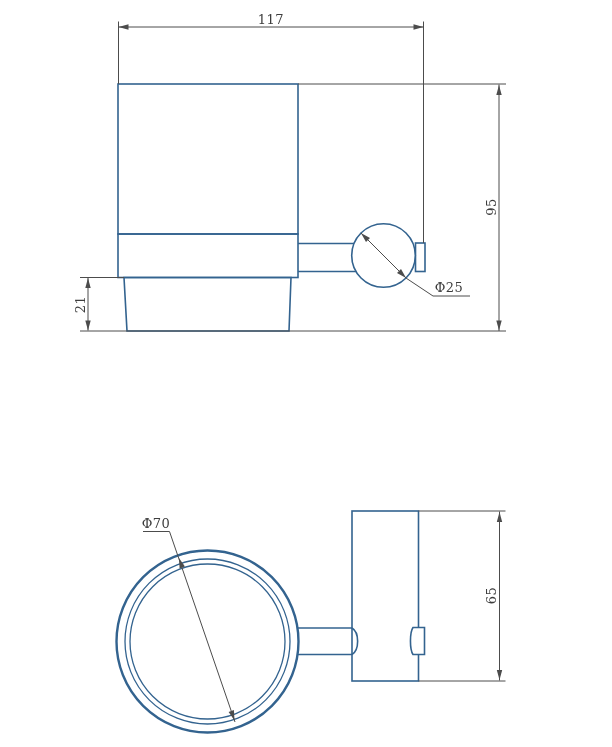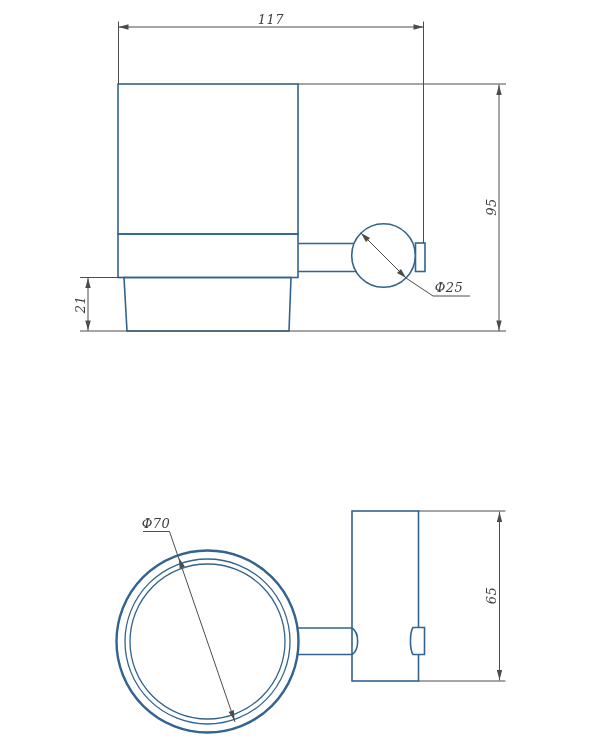--- a/index.html
+++ b/index.html
@@ -2,21 +2,20 @@
 <html style="--geo: #33638f; --dim: #4c4c4c; --txt: #3d3d3d; --bg: #ffffff;"><head>
 <meta charset="utf-8">
 <style>
   html,body{margin:0;padding:0;background:#fff;}
   .canvas{
     position:relative;
     width:612px;height:747px;
     background:var(--bg,#fff);
     font-family:"DejaVu Serif", serif;
     overflow:hidden;
-    font-style:italic;
   }
   svg{display:block;}
   .geo{stroke:var(--geo,#33638f);fill:none;stroke-width:1.6;stroke-linecap:butt;}
   .geo-thick{stroke:var(--geo,#33638f);fill:none;stroke-width:2.4;}
   .geo-thin{stroke:var(--geo,#33638f);fill:none;stroke-width:1.3;}
   .geo-fill{stroke:var(--geo,#33638f);fill:#ffffff;stroke-width:1.6;}
   .dim{stroke:var(--dim,#4c4c4c);fill:none;stroke-width:1;}
   .dim-arrow{fill:var(--dim,#4c4c4c);stroke:none;}
   .dimtext{
     fill:var(--txt,#3d3d3d);

